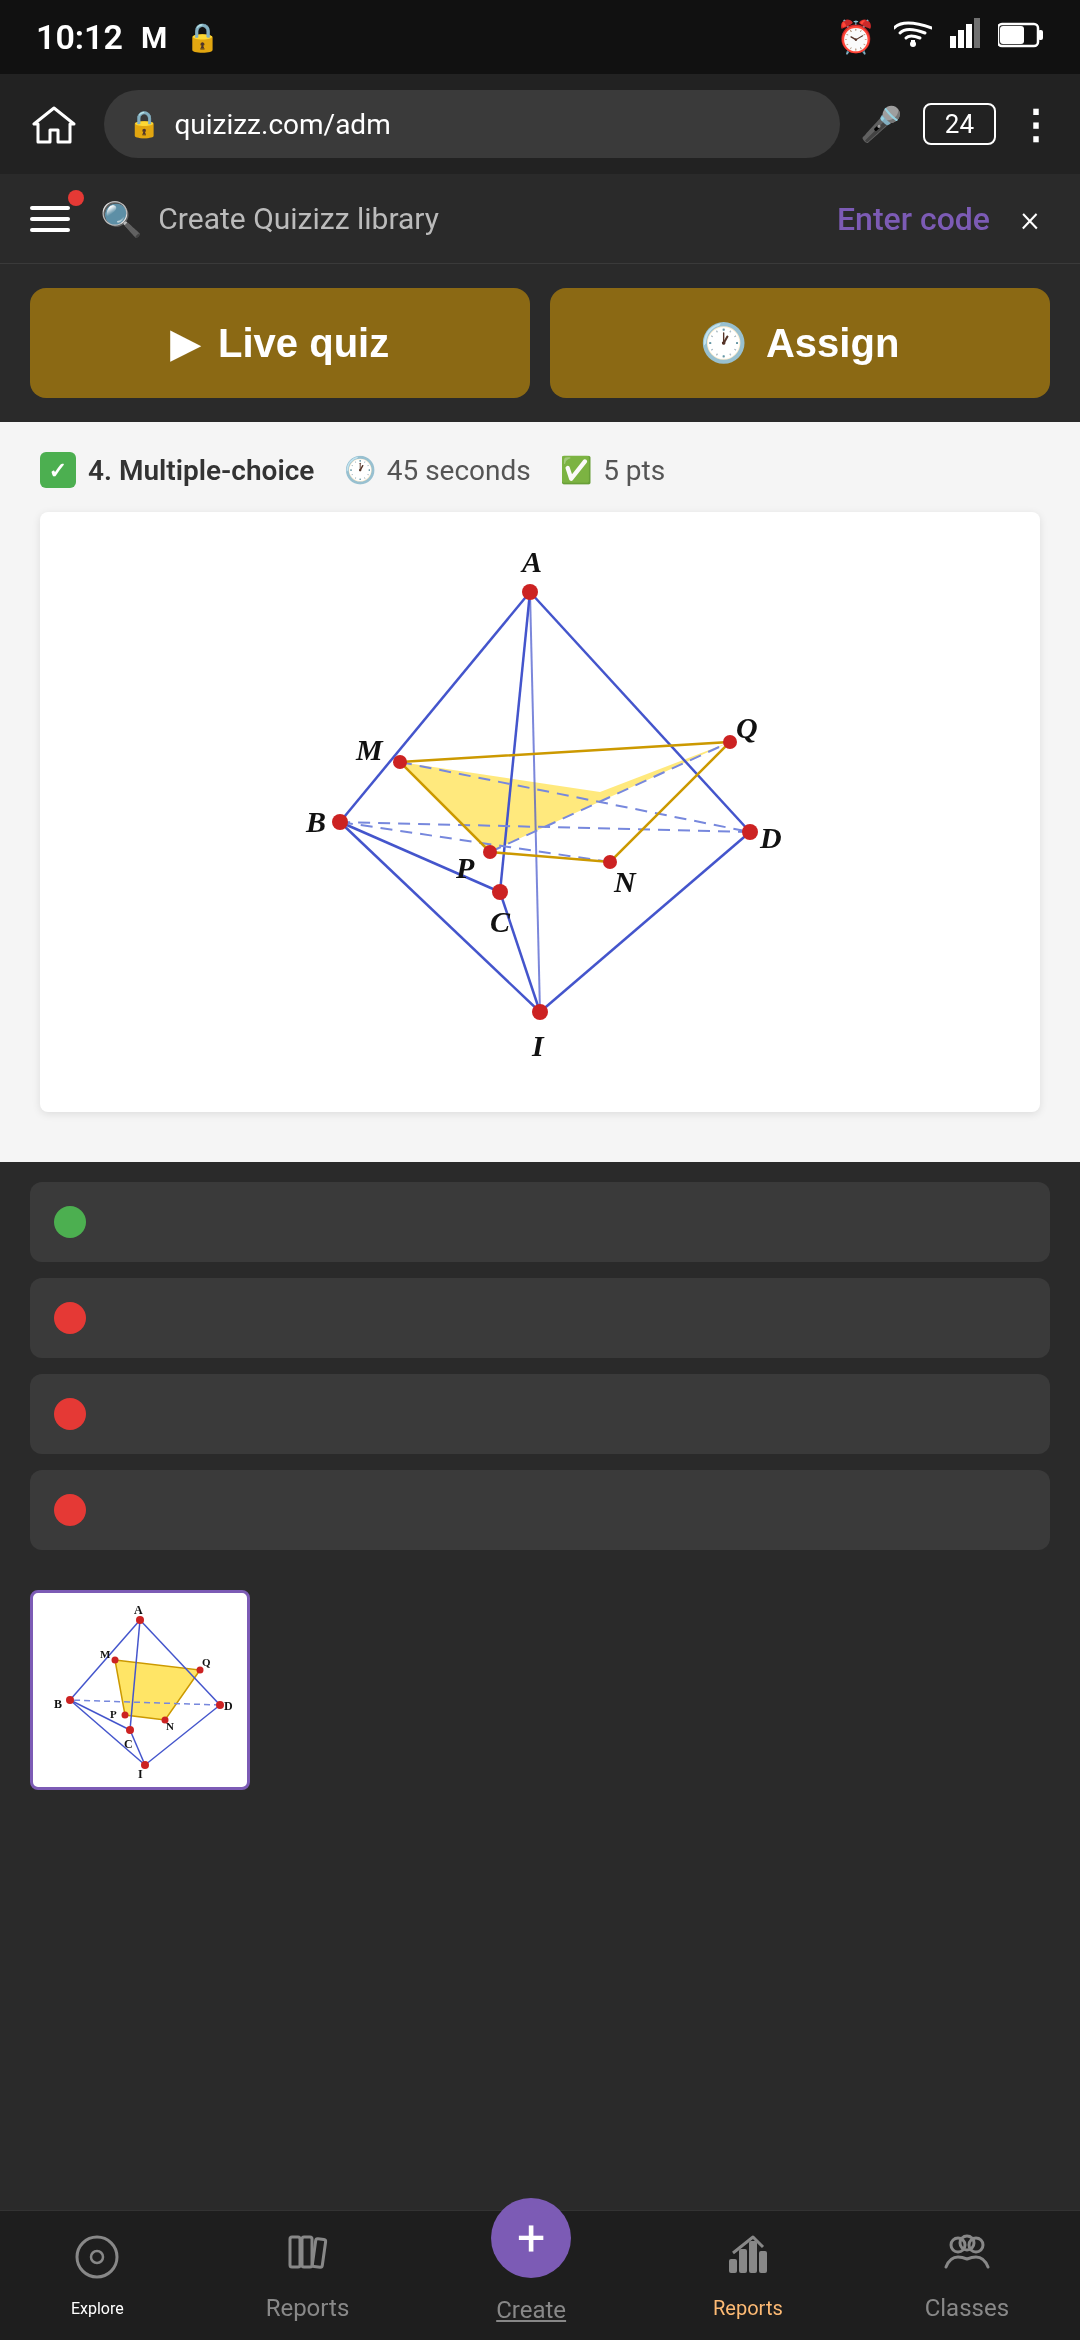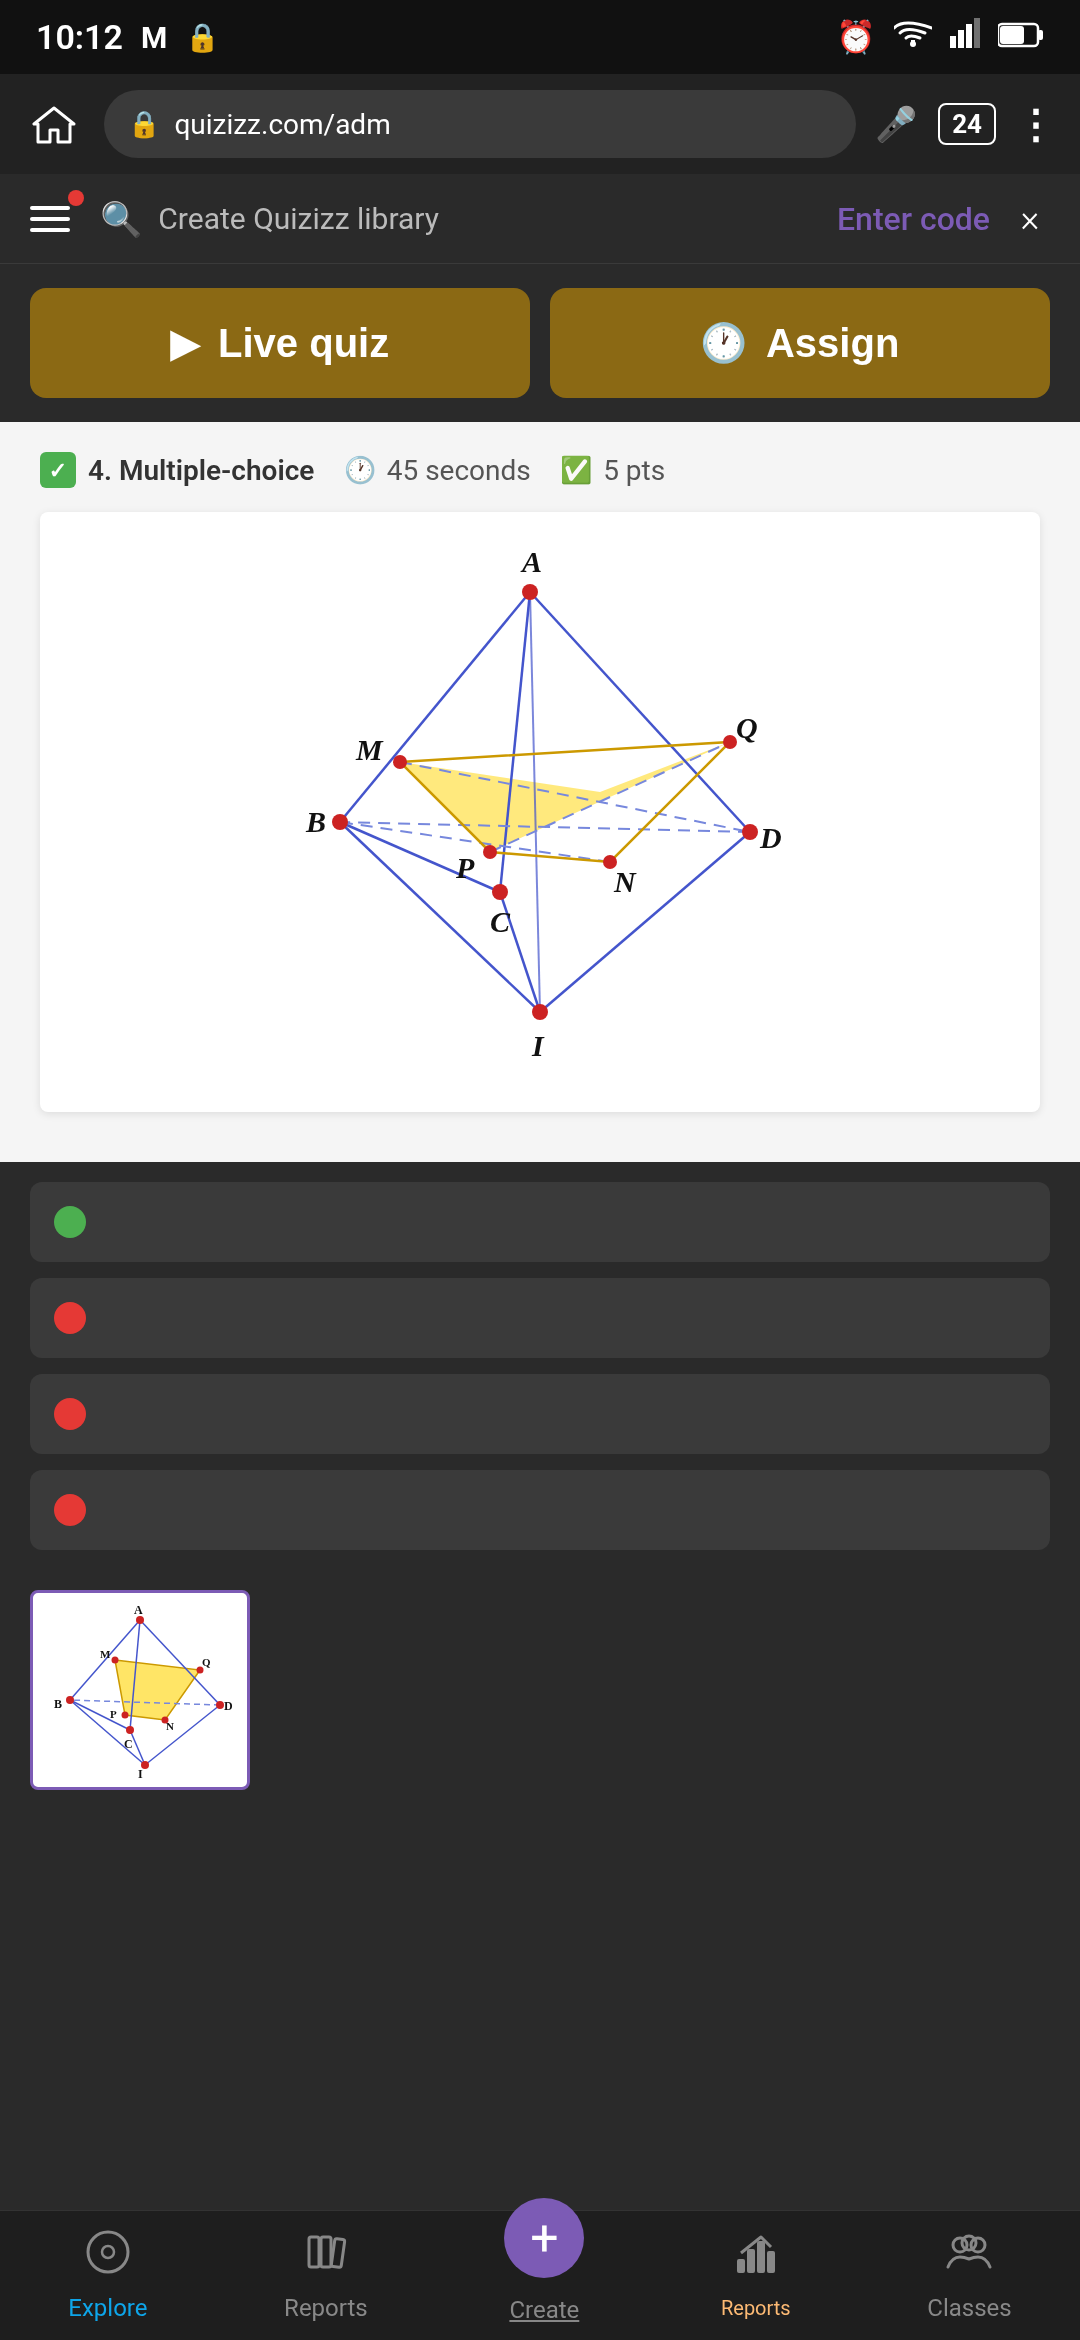--- a/index.html
+++ b/index.html
@@ -56,23 +56,23 @@
     }
     .url-bar .lock-icon { color: #aaa; font-size: 26px; }
     .url-text { color: white; font-size: 28px; }
     .browser-actions {
       display: flex; align-items: center; gap: 20px;
       color: white; font-size: 32px;
     }
     .tab-count {
       border: 2px solid white;
       border-radius: 8px;
-      padding: 4px 12px;
+      padding: 4px 20px;
       font-size: 26px;
-      font-weight: 700;
+      font-weight: 400;
     }
 
     
     .main-content {
       background: #2a2a2a;
       min-height: calc(2340px - 70px - 100px - 130px);
     }
 
     
     .top-nav {
@@ -493,21 +493,21 @@
 </div>
 
 <div class="bottom-nav">
   <div class="nav-item">
     <span class="nav-icon">
       <svg width="46" height="46" viewBox="0 0 46 46">
           <circle cx="23" cy="23" r="20" fill="none" stroke="#888" stroke-width="3"></circle>
           <circle cx="23" cy="23" r="6" fill="none" stroke="#888" stroke-width="2.5"></circle>
         </svg>
     </span>
-    <span style="color:#0ea5e9;font-size:24px;">Explore</span>
+    <span style="color:#ffffff;font-size:16px;">Explore</span>
   </div>
 
   <div class="nav-item">
     <span class="nav-icon">
       <svg width="46" height="46" viewBox="0 0 46 46">
           <rect x="6" y="8" width="10" height="30" rx="2" fill="none" stroke="#888" stroke-width="3"></rect>
           <rect x="18" y="8" width="10" height="30" rx="2" fill="none" stroke="#888" stroke-width="3"></rect>
           <rect x="30" y="10" width="10" height="28" rx="2" fill="none" stroke="#888" stroke-width="3" transform="rotate(8 35 24)"></rect>
         </svg>
     </span>

